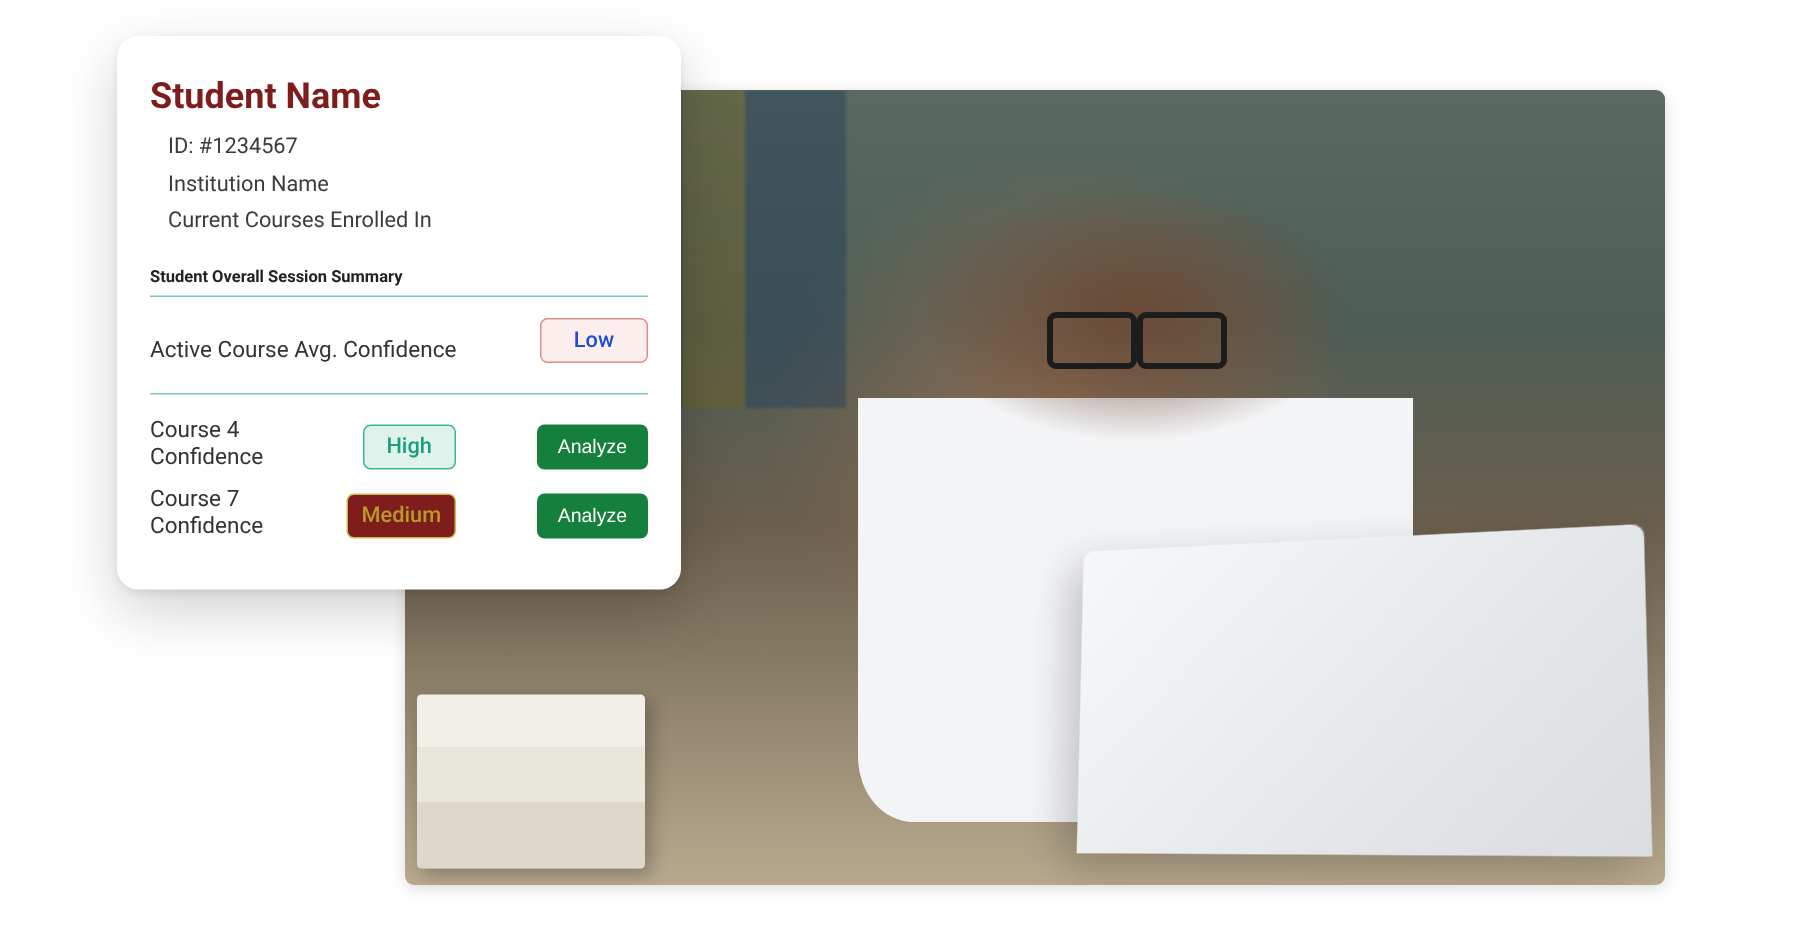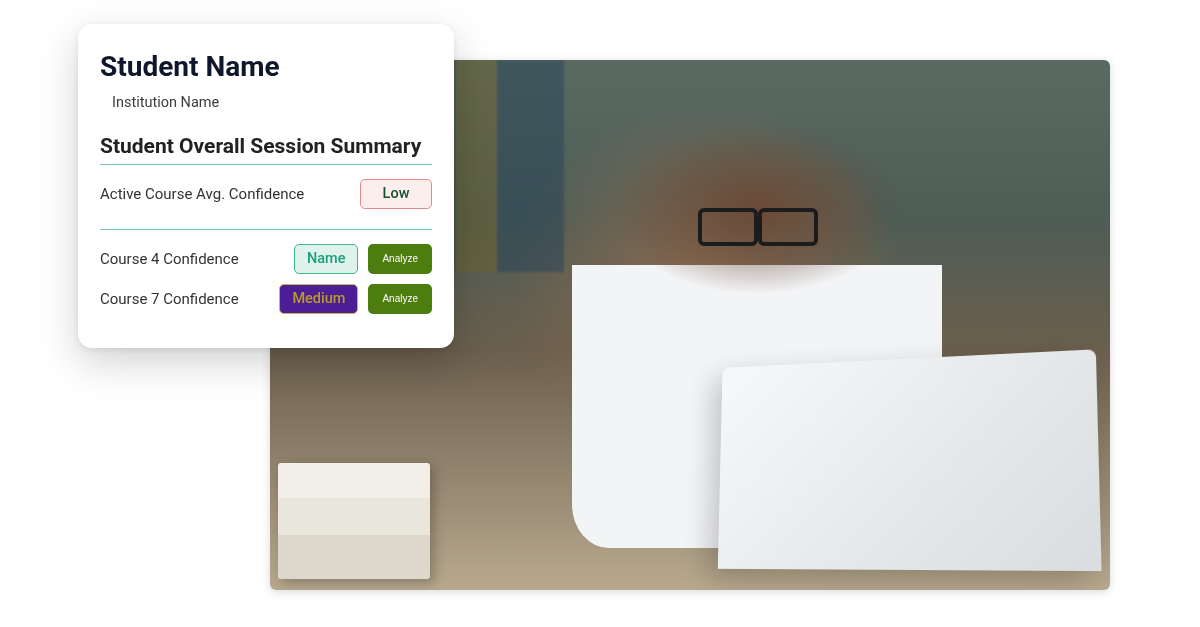--- a/index.html
+++ b/index.html
@@ -96,50 +96,50 @@
     top: 24px;
     width: 376px;
     background: #fff;
     border-radius: 14px;
     box-shadow: 0 14px 40px rgba(0,0,0,.18), 0 2px 6px rgba(0,0,0,.08);
     padding: 26px 22px 24px 22px;
     color:#2c2c2c;
   }
 
   .card h2.title {
-    color:#0f172a;
-    font-size: 28px;
+    color:#7f1d1d;
+    font-size: 24px;
     font-weight: 700;
     margin-bottom: 8px;
   }
   .meta {
     padding-left: 12px;
     font-size: 14.5px;
     line-height: 1.7;
     color:#3d3d3d;
     margin-bottom: 18px;
   }
 
   .section-heading {
-    font-size: 21px;
+    font-size: 11px;
     font-weight: 700;
     color:#222;
     margin-top: 4px;
     margin-bottom: 6px;
   }
   .rule {
     height: 0;
     border: none;
     border-top: 1.5px solid #7fc4c4;
     margin-bottom: 14px;
   }
 
   .row {
     display: flex;
-    align-items: center;
+    align-items: flex-end;
     gap: 10px;
     margin-bottom: 10px;
   }
   .row .label {
     flex: 1 1 auto;
     font-size: 15px;
     color:#333;
   }
 
   .badge {
@@ -147,36 +147,37 @@
     align-items:center;
     justify-content:center;
     height: 30px;
     min-width: 62px;
     padding: 0 12px;
     border-radius: 5px;
     font-size: 14.5px;
     font-weight: 500;
     border: 1.5px solid;
   }
-  .badge.low    { color:#14532d; border-color:#e28b8b; background:#fdeeee; min-width:72px; }
+  .badge.low    { color:#1d4ed8; border-color:#e28b8b; background:#fdeeee; min-width:72px; }
   .badge.high   { color:#1a9e7e; border-color:#3ab795; background:#dff3ec; }
-  .badge.medium { color:#b89a2b; border-color:#cbb84f; background:#4c1d95; }
+  .badge.medium { color:#b89a2b; border-color:#cbb84f; background:#7f1d1d; }
 
   .btn {
     display:inline-flex;
     align-items:center;
     justify-content:center;
     height: 30px;
     padding: 0 14px;
     border-radius: 5px;
-    background:#4d7c0f;
+    background:#15803d;
     color:#fff;
-    font-size: 10px;
+    font-size: 13px;
     border:none;
     cursor:pointer;
+    margin-left:44px;
   }
 
   .spacer { height: 10px; }
 </style>
 </head>
 <body>
 
 <div class="stage">
 
   <div class="photo">
@@ -184,38 +185,40 @@
     <div class="glasses"></div>
     <div class="laptop"></div>
     <div class="book-stack"></div>
   </div>
 
   <div class="card">
 
     <h2 class="title">Student Name</h2>
 
     <div class="meta">
+      <div>ID: #1234567</div>
       <div>Institution Name</div>
+      <div>Current Courses Enrolled In</div>
     </div>
 
     <div class="section-heading">Student Overall Session Summary</div>
     <hr class="rule">
 
     <div class="row">
       <div class="label">Active Course Avg. Confidence</div>
       <span class="badge low">Low</span>
     </div>
 
     <div class="spacer"></div>
 
     <hr class="rule">
 
     <div class="row">
       <div class="label">Course 4 Confidence</div>
-      <span class="badge high">Name</span>
+      <span class="badge high">High</span>
       <button class="btn">Analyze</button>
     </div>
 
     <div class="row">
       <div class="label">Course 7 Confidence</div>
       <span class="badge medium">Medium</span>
       <button class="btn">Analyze</button>
     </div>
 
   </div>

